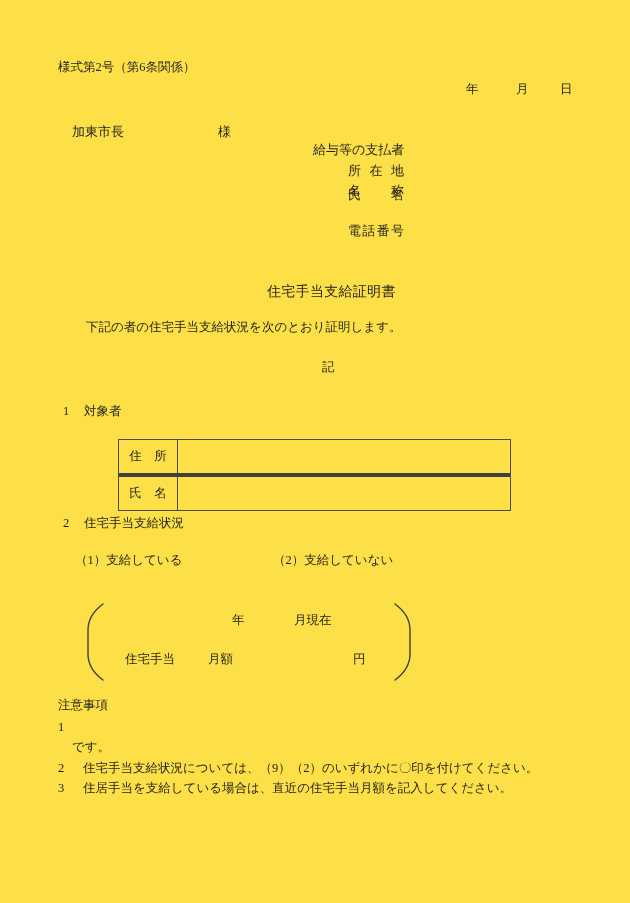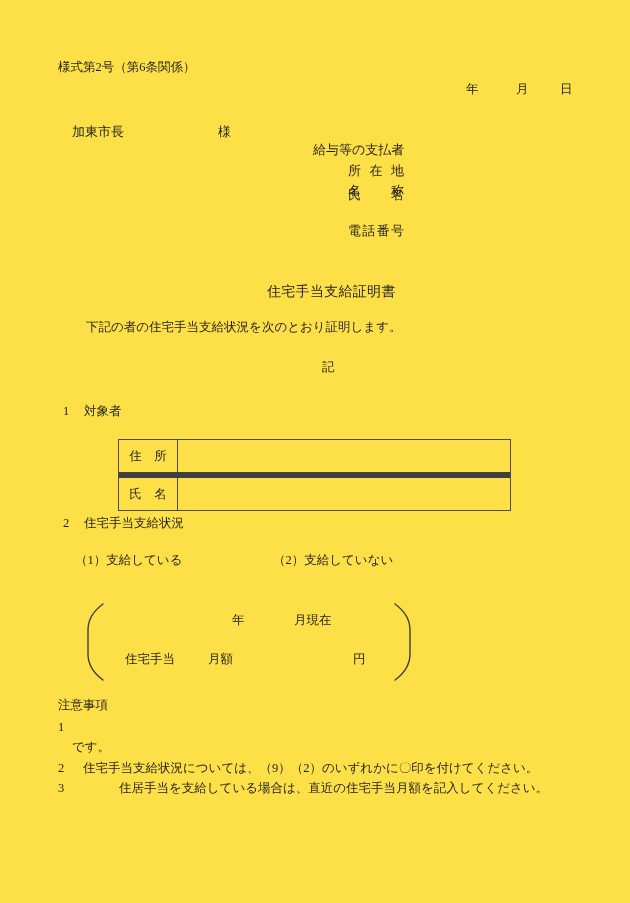--- a/index.html
+++ b/index.html
@@ -16,21 +16,21 @@
     text-align:justify; text-align-last:justify;
     font-size:13px; line-height:1.15;
   }
   .doc-title { font-size:14px; letter-spacing:0.3px; }
   .tbl {
     position:absolute; left:118px; top:419px; width:393px; height:72px;
     border:1px solid #4c4c4c; box-sizing:border-box;
     display:flex; flex-direction:column;margin-top:20px;
   }
   .trow { display:flex; flex:1; }
-  .trow + .trow { border-top:6px solid #404040;justify-content:space-between; }
+  .trow + .trow { border-top:4px solid #404040;justify-content:space-between; }
   .tlabel {
     width:58px; border-right:1px solid #4c4c4c;
     display:flex; align-items:center; justify-content:center;
     white-space:pre;
   }
   .tvalue { flex:1; }
   .paren { position:absolute; }
 </style>
 </head>
 <body>
@@ -95,15 +95,15 @@
 
   <div class="ab" style="left:58px; top:698px;">注意事項</div>
 
   <div class="ab" style="left:58px; top:720px;">1</div>
   <div class="ab" style="left:72px; top:740px;">です。</div>
 
   <div class="ab" style="left:58px; top:761px;">2</div>
   <div class="ab" style="left:83px; top:761px;">住宅手当支給状況については、（9）（2）のいずれかに〇印を付けてください。</div>
 
   <div class="ab" style="left:58px; top:781px;">3</div>
-  <div class="ab" style="left:83px; top:781px;margin-left:36px;">住居手当を支給している場合は、直近の住宅手当月額を記入してください。</div>
+  <div class="ab" style="left:83px; top:781px;">住居手当を支給している場合は、直近の住宅手当月額を記入してください。</div>
 
 </div>
 
 </body></html>

